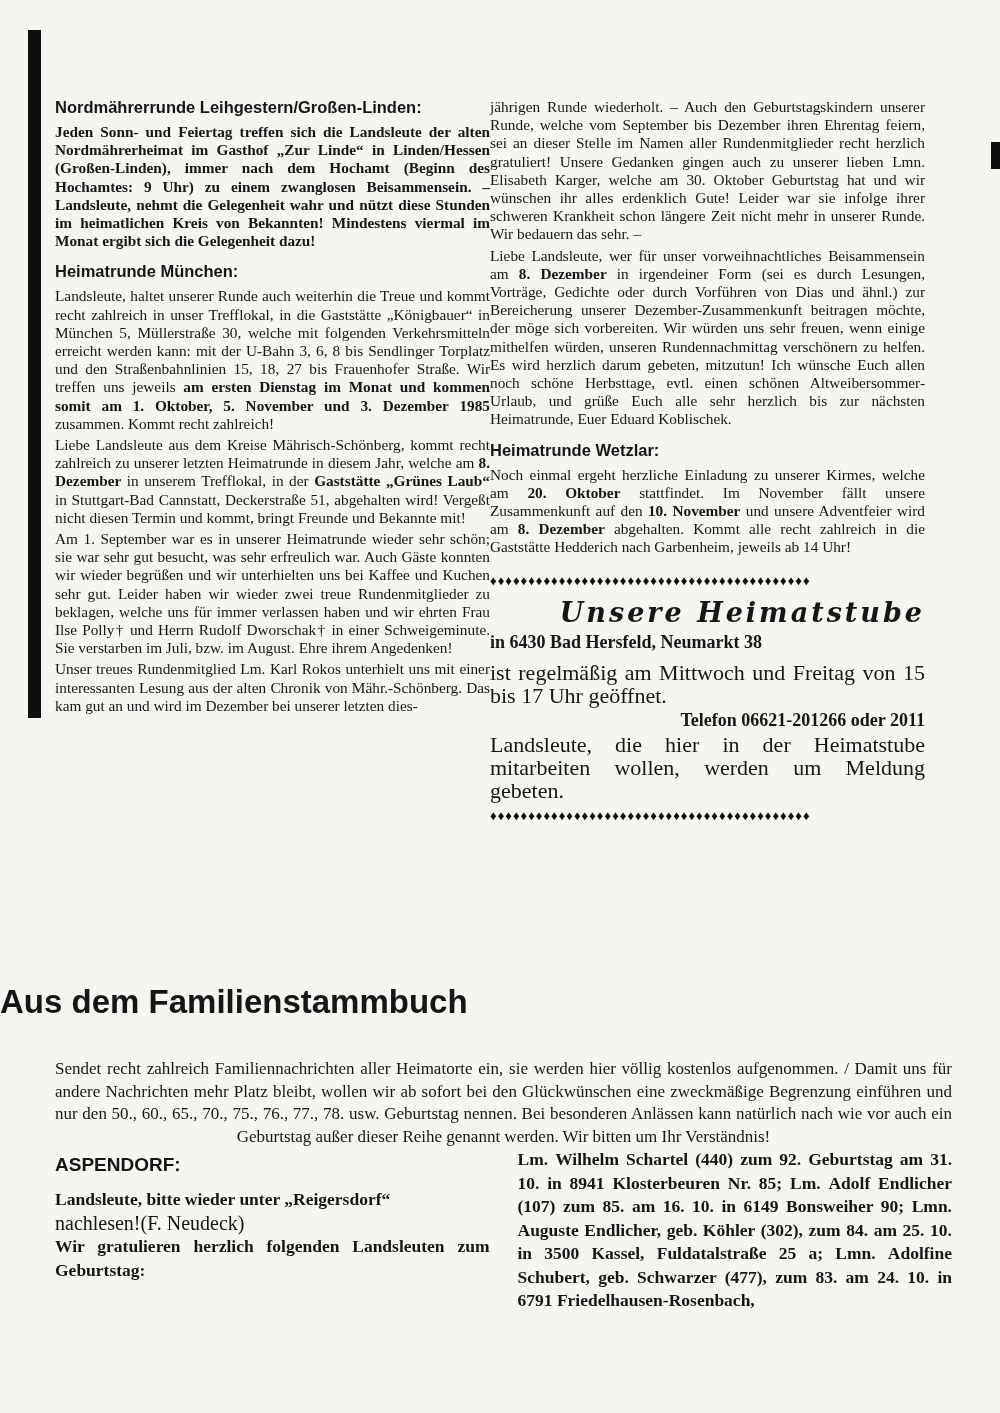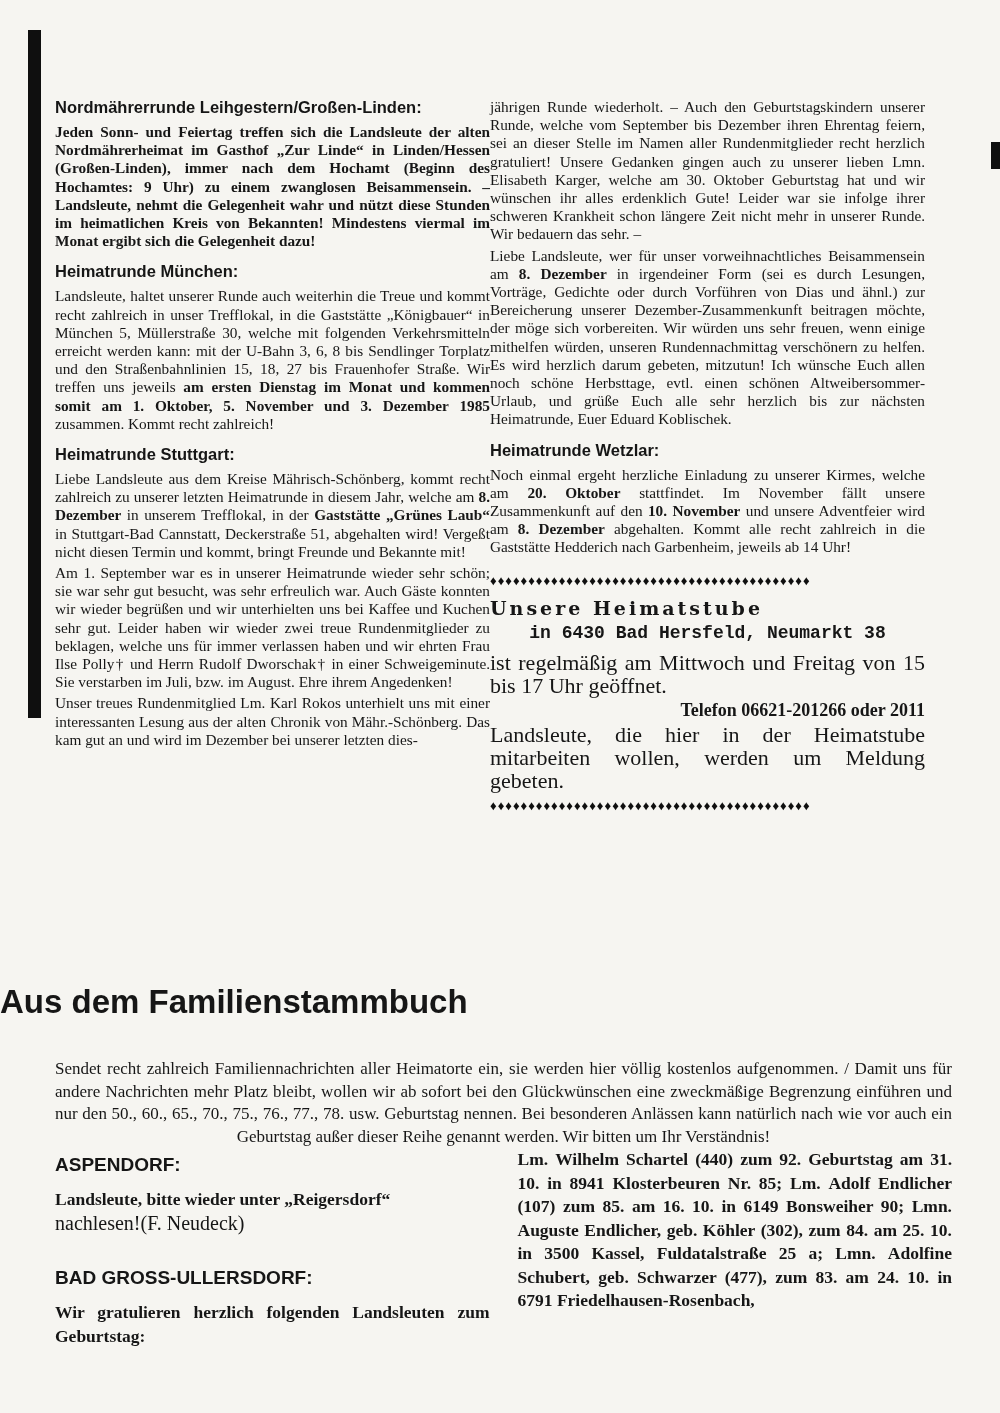--- a/index.html
+++ b/index.html
@@ -34,24 +34,24 @@
   p.bold-para{font-weight:bold;}
 
   .heimatstube{margin-top:16px;}
   .divider{
     font-size:13px;line-height:16px;letter-spacing:1px;
     white-space:nowrap;overflow:hidden;
     color:#0f0f0f;margin:6px 0;
   }
   .hs-title{
     font-family:"DejaVu Serif",serif;
-    font-weight:bold;font-size:19px;letter-spacing:3px;
-    text-align:left;margin:8px 0 4px 0;
+    font-weight:bold;font-size:27px;letter-spacing:3px;
+    text-align:right;margin:8px 0 4px 0;font-style:italic;
   }
-  .hs-sub{font-weight:bold;font-size:18px;text-align:center;margin:0 0 8px 0;font-family:Liberation Mono, monospace;}
+  .hs-sub{font-weight:bold;font-size:18px;margin:0 0 8px 0;}
   .hs-line{font-size:22px;line-height:23px;text-align:justify;margin:0;}
   .hs-phone{font-weight:bold;font-size:18px;line-height:24px;margin:1px 0;text-align:right;}
 
   .family-title{
     position:absolute;top:983px;left:0;width:100%;
     text-align:left;margin:0;
     font-family:"Liberation Sans",sans-serif;
     font-size:33px;font-weight:bold;
   }
   .family-intro{
@@ -84,21 +84,20 @@
 
   <div class="top-cols">
 
     <div class="col">
       <h3 class="sec">Nordmährerrunde Leihgestern/Großen-Linden:</h3>
       <p class="body bold-para">Jeden Sonn- und Feiertag treffen sich die Landsleute der alten Nordmährerheimat im Gasthof „Zur Linde“ in Linden/Hessen (Großen-Linden), immer nach dem Hochamt (Beginn des Hochamtes: 9 Uhr) zu einem zwanglosen Beisammensein. – Landsleute, nehmt die Gelegenheit wahr und nützt diese Stunden im heimatlichen Kreis von Bekannten! Mindestens viermal im Monat ergibt sich die Gelegenheit dazu!</p>
 
       <h3 class="sec">Heimatrunde München:</h3>
       <p class="body"><span>Landsleute, haltet unserer Runde auch weiterhin die Treue und kommt recht zahlreich in unser Trefflokal, in die Gaststätte „Königbauer“ in München 5, Müllerstraße 30, welche mit folgenden Verkehrsmitteln erreicht werden kann: mit der U-Bahn 3, 6, 8 bis Sendlinger Torplatz und den Straßenbahnlinien 15, 18, 27 bis Frauenhofer Straße. Wir treffen uns jeweils </span><b>am ersten Dienstag im Monat</b><b> und kommen somit </b><b>am 1. Oktober, 5. November und 3. Dezember 1985</b><span> zusammen. Kommt recht zahlreich!</span></p>
 
-      <h3 class="sec">Heimatrunde Stuttgart:</h3>
       <p class="body"><span>Liebe Landsleute aus dem Kreise Mährisch-Schönberg, kommt recht zahlreich zu unserer letzten Heimatrunde in diesem Jahr, welche am </span><b>8. Dezember</b><span> in unserem Trefflokal, in der </span><b>Gaststätte „Grünes Laub“</b><span> in Stuttgart-Bad Cannstatt, Deckerstraße 51, abgehalten wird! Vergeßt nicht diesen Termin und kommt, bringt Freunde und Bekannte mit!</span></p>
       <p class="body">Am 1. September war es in unserer Heimatrunde wieder sehr schön; sie war sehr gut besucht, was sehr erfreulich war. Auch Gäste konnten wir wieder begrüßen und wir unterhielten uns bei Kaffee und Kuchen sehr gut. Leider haben wir wieder zwei treue Rundenmitglieder zu beklagen, welche uns für immer verlassen haben und wir ehrten Frau Ilse Polly† und Herrn Rudolf Dworschak† in einer Schweigeminute. Sie verstarben im Juli, bzw. im August. Ehre ihrem Angedenken!</p>
       <p class="body">Unser treues Rundenmitglied Lm. Karl Rokos unterhielt uns mit einer interessanten Lesung aus der alten Chronik von Mähr.-Schönberg. Das kam gut an und wird im Dezember bei unserer letzten dies-</p>
     </div>
 
     <div class="col">
       <p class="body">jährigen Runde wiederholt. – Auch den Geburtstagskindern unserer Runde, welche vom September bis Dezember ihren Ehrentag feiern, sei an dieser Stelle im Namen aller Rundenmitglieder recht herzlich gratuliert! Unsere Gedanken gingen auch zu unserer lieben Lmn. Elisabeth Karger, welche am 30. Oktober Geburtstag hat und wir wünschen ihr alles erdenklich Gute! Leider war sie infolge ihrer schweren Krankheit schon längere Zeit nicht mehr in unserer Runde. Wir bedauern das sehr. –</p>
       <p class="body"><span>Liebe Landsleute, wer für unser vorweihnachtliches Beisammensein am </span><b>8. Dezember</b><span> in irgendeiner Form (sei es durch Lesungen, Vorträge, Gedichte oder durch Vorführen von Dias und ähnl.) zur Bereicherung unserer Dezember-Zusammenkunft beitragen möchte, der möge sich vorbereiten. Wir würden uns sehr freuen, wenn einige mithelfen würden, unseren Rundennachmittag verschönern zu helfen. Es wird herzlich darum gebeten, mitzutun! Ich wünsche Euch allen noch schöne Herbsttage, evtl. einen schönen Altweibersommer-Urlaub, und grüße Euch alle sehr herzlich bis zur nächsten Heimatrunde, Euer Eduard Koblischek.</span></p>
 
       <h3 class="sec">Heimatrunde Wetzlar:</h3>
@@ -122,21 +121,20 @@
 
   <div class="bottom-cols">
 
     <div class="col">
       <h2 class="big">ASPENDORF:</h2>
       <p class="body-lg"><span>Landsleute, bitte wieder unter </span><b>„Reigersdorf“</b></p>
       <div class="sig-row">
         <span>nachlesen!</span>
         <span>(F. Neudeck)</span>
       </div>
-      <h2 class="big second">BAD GROSS-ULLERSDORF:</h2>
       <p class="body-lg">Wir gratulieren herzlich folgenden Landsleuten zum Geburtstag:</p>
     </div>
 
     <div class="col">
       <p class="body-lg"><span>Lm. </span><b>Wilhelm Schartel</b><span> (440) zum </span><b>92. Geburtstag</b><span> am 31. 10. in 8941 Klosterbeuren Nr. 85; Lm. </span><b>Adolf Endlicher</b><span> (107) zum 85. am 16. 10. in 6149 Bonsweiher 90; Lmn. </span><b>Auguste Endlicher,</b><span> geb. Köhler (302), zum 84. am 25. 10. in 3500 Kassel, Fuldatalstraße 25 a; Lmn. </span><b>Adolfine Schubert,</b><span> geb. Schwarzer (477), zum 83. am 24. 10. in 6791 Friedelhausen-Rosenbach,</span></p>
     </div>
 
   </div>
 
 </div>

